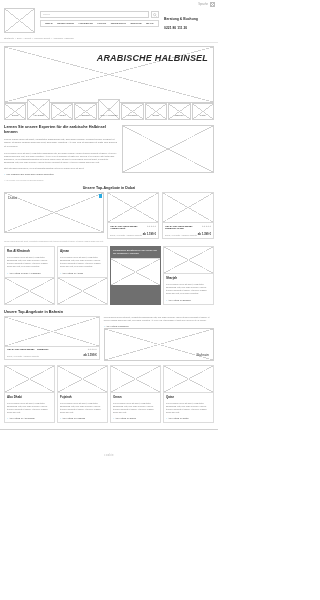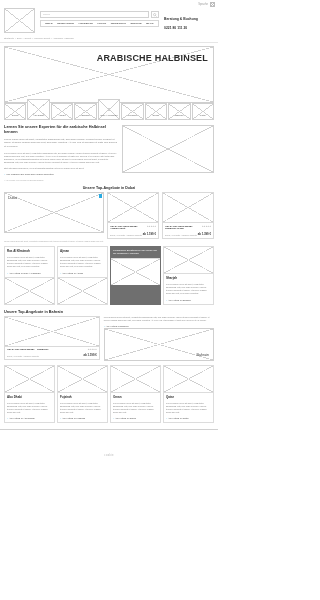--- a/index.html
+++ b/index.html
@@ -44,21 +44,21 @@
   .head-right { width: 50px; flex: 0 0 auto; padding-top: 9px; }
   .head-right .hr1 { font-size: 3.4px; color: #333; font-weight: bold; }
   .head-right .hr2 { font-size: 3.4px; color: #333; font-weight: bold; margin-top: 5px; }
 
   
   .crumbs { padding: 1px 4px 2px 4px; font-size: 2.4px; color: #9b9b9b; border-bottom: 1px solid #e6e6e6; }
   .crumbs span { color: #9b9b9b; }
 
   
   .hero { margin: 3px 4px 0 4px; height: 57px; display: flex; align-items: flex-start; justify-content: flex-end; }
-  .hero-title { font-size: 9px; font-weight: bold; color: #2b2b2b; letter-spacing: 0.2px; padding: 6px 5px 0 0; }
+  .hero-title { font-size: 9px; font-weight: bold; color: #2b2b2b; letter-spacing: 0.2px; padding: 6px 5px 0 0; font-style: italic; }
 
   
   .tabs { margin: 0 4px; display: flex; gap: 1px; }
   .tab { flex: 1 1 0; height: 17px; display: flex; align-items: flex-end; justify-content: center; padding-bottom: 1px; }
   .tab.tall { height: 21px; margin-top: -4px; }
   .tab-label { font-size: 2.4px; color: #5a5a5a; text-align: center; line-height: 1.15; }
 
   
   .intro { margin: 5px 4px 0 4px; display: flex; gap: 5px; }
   .intro-left { flex: 1 1 0; }

